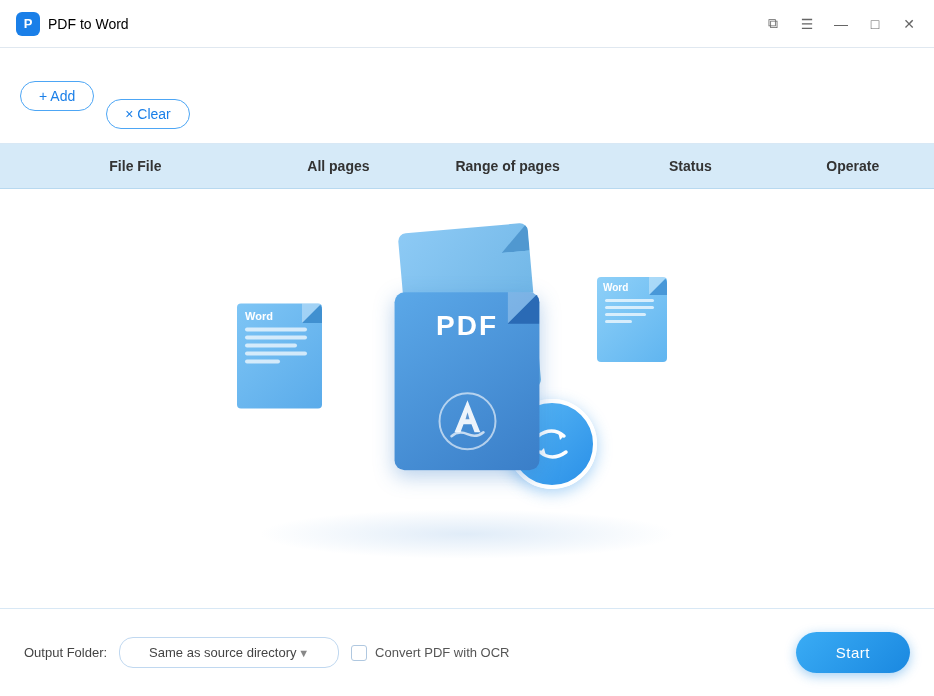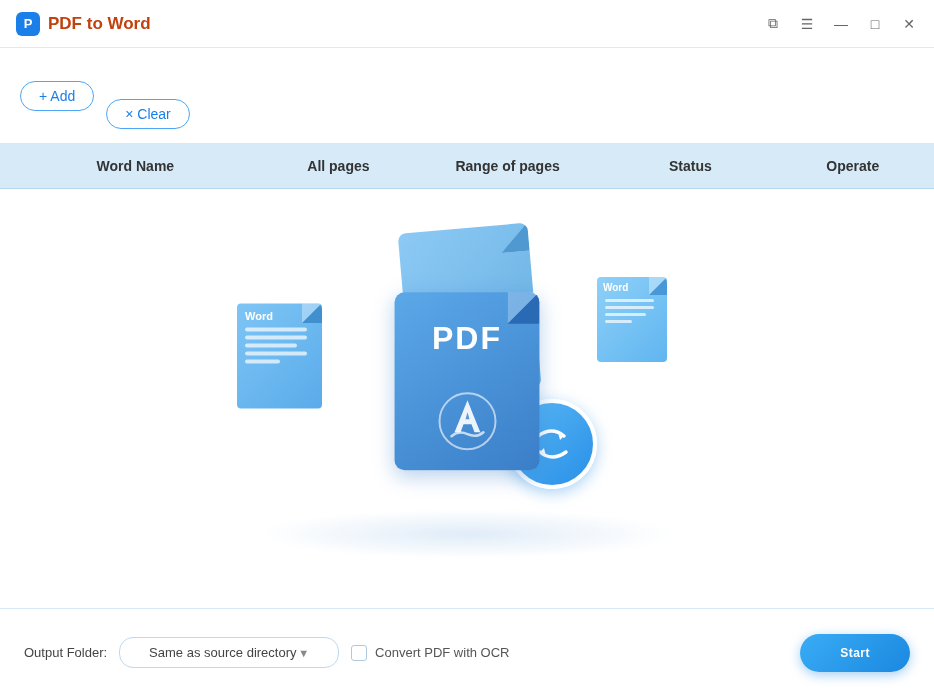--- a/index.html
+++ b/index.html
@@ -34,23 +34,23 @@
       background: #1a7fe8;
       border-radius: 6px;
       display: flex;
       align-items: center;
       justify-content: center;
       color: white;
       font-size: 13px;
       font-weight: bold;
     }
     .title-text {
-      font-size: 17px;
-      color: #c2410c;
-      font-weight: 700;
+      font-size: 14px;
+      color: #000000;
+      font-weight: 400;
     }
     .title-bar-controls {
       display: flex;
       gap: 16px;
       align-items: center;
     }
     .title-btn {
       width: 18px;
       height: 18px;
       display: flex;
@@ -307,22 +307,22 @@
     .ocr-label {
       font-size: 13px;
       color: #555;
     }
     .btn-start {
       background: linear-gradient(135deg, #3aacf5, #1a88e0);
       color: white;
       border: none;
       border-radius: 24px;
       padding: 12px 40px;
-      font-size: 12px;
-      font-weight: 700;
+      font-size: 15px;
+      font-weight: 400;
       cursor: pointer;
       letter-spacing: 0.5px;
       box-shadow: 0 3px 12px rgba(26,136,224,0.4);
     }
   </style>
 </head>
 <body>
 
 <div class="title-bar">
   <div class="title-bar-left">
@@ -339,21 +339,21 @@
     <div class="title-btn">✕</div>
   </div>
 </div>
 
 <div class="toolbar">
   <button class="btn-add">+ Add</button>
   <button class="btn-clear">× Clear</button>
 </div>
 
 <div class="table-header">
-  <div class="table-header-cell">Word Name</div>
+  <div class="table-header-cell">File File</div>
   <div class="table-header-cell">All pages</div>
   <div class="table-header-cell">Range of pages</div>
   <div class="table-header-cell">Status</div>
   <div class="table-header-cell">Operate</div>
 </div>
 
 <div class="main-content">
   <div class="illustration">
 
     <div class="ellipse-shadow"></div>
@@ -374,21 +374,21 @@
     </div>
 
     <div style="position:absolute; left:50%; top:5%; transform:translateX(-48%) rotate(-5deg); width:130px; height:165px; background:linear-gradient(135deg,#8dcaf5 0%,#65aee0 100%); border-radius:8px; z-index:1;">
       <div style="position:absolute;top:0;right:0;width:28px;height:28px;background:#5098d0;clip-path:polygon(100% 0,100% 100%,0 100%);border-radius:0 8px 0 0;"></div>
     </div>
 
     <div style="position:absolute; left:50%; top:50%; transform:translate(-50%, -60%); z-index:2;">
       <div style="width:145px; height:178px; background:linear-gradient(145deg,#5ba8e8 0%,#3a7ec8 100%); border-radius:10px; position:relative; box-shadow:0 6px 20px rgba(58,126,200,0.35);">
         <div style="position:absolute;top:0;right:0;width:32px;height:32px;background:#2a6ab5;clip-path:polygon(100% 0,100% 100%,0 100%);border-radius:0 10px 0 0;"></div>
         <div style="position:absolute;top:0;right:0;width:32px;height:32px;background:rgba(255,255,255,0.25);clip-path:polygon(0 0,100% 0,0 100%);"></div>
-        <div style="position:absolute;top:28px;left:50%;transform:translateX(-50%);color:white;font-size:32px;font-weight:800;letter-spacing:2px;">PDF</div>
+        <div style="position:absolute;top:18px;left:50%;transform:translateX(-50%);color:white;font-size:28px;font-weight:800;letter-spacing:2px;">PDF</div>
 
         <svg style="position:absolute;bottom:18px;left:50%;transform:translateX(-50%);" width="62" height="62" viewBox="0 0 62 62">
           <circle cx="31" cy="31" r="28" fill="none" stroke="rgba(255,255,255,0.6)" stroke-width="2"></circle>
 
           <path d="M31 10 C31 10, 20 38, 18 42 L24 42 L27 34 L35 34 L38 42 L44 42 C42 38, 31 10 31 10Z" fill="rgba(255,255,255,0.9)"></path>
           <path d="M29 29 L31 22 L33 29Z" fill="rgba(58,126,200,0.8)"></path>
 
           <path d="M15 46 Q22 40 31 44 Q40 48 47 42" fill="none" stroke="rgba(255,255,255,0.7)" stroke-width="2.5" stroke-linecap="round"></path>
         </svg>
       </div>

